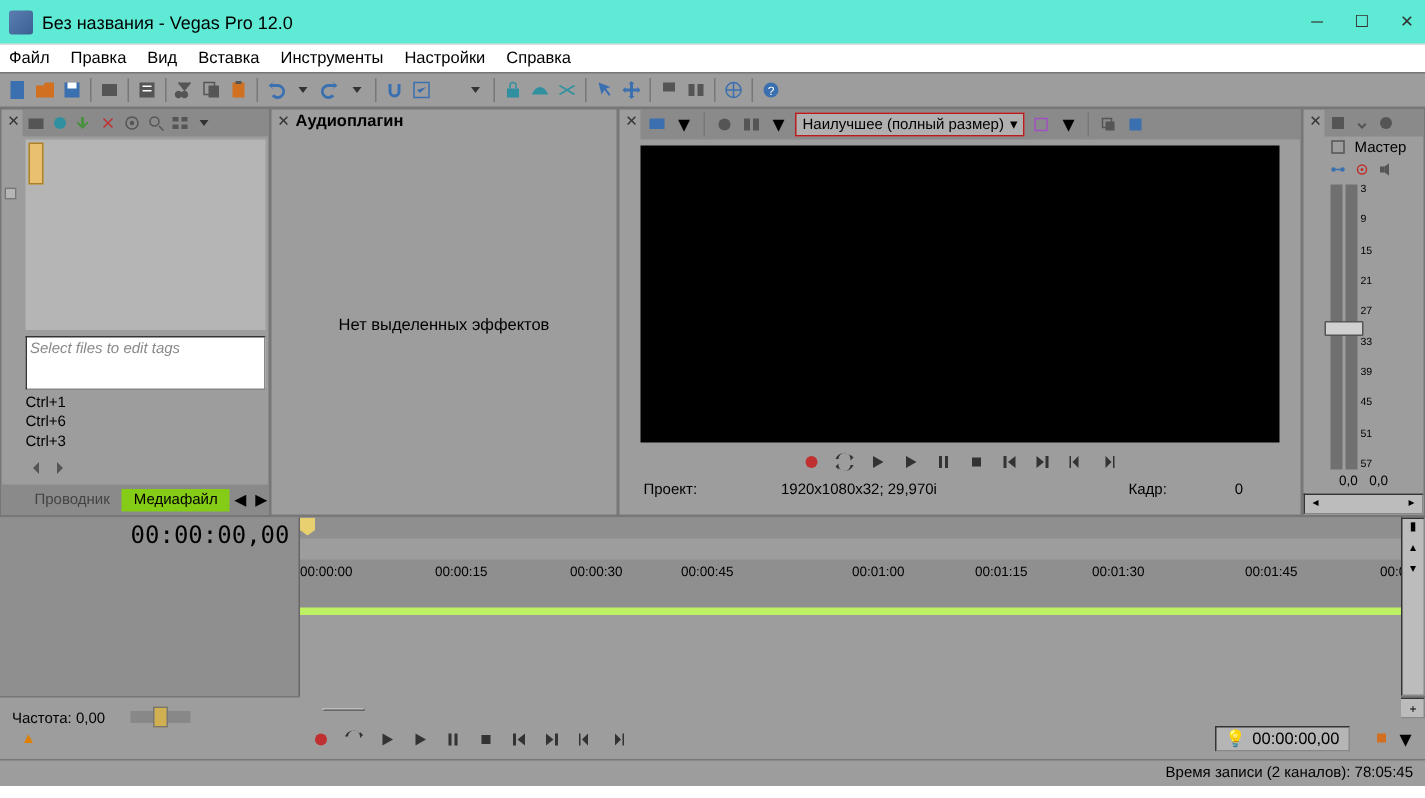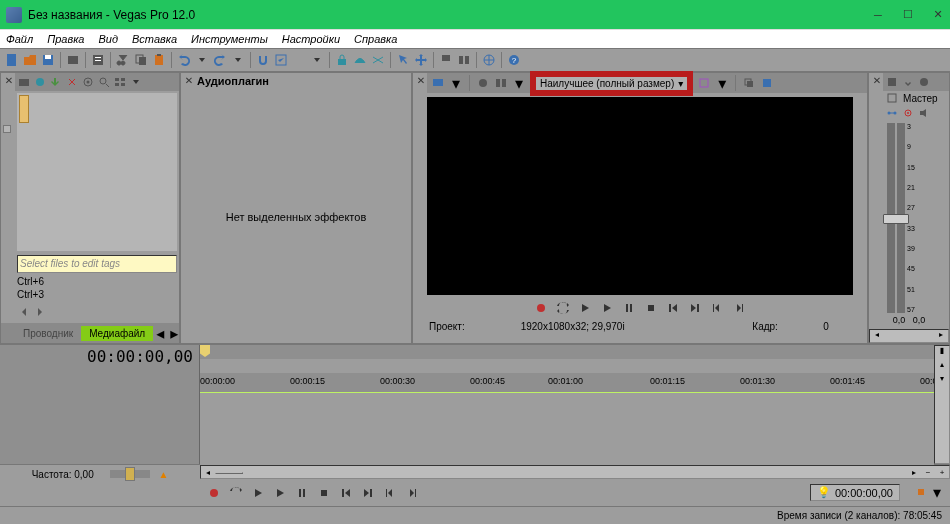--- a/index.html
+++ b/index.html
@@ -1,58 +1,58 @@
 <!DOCTYPE html>
 <html><head>
 <meta charset="utf-8">
 <style>
 * { margin: 0; padding: 0; box-sizing: border-box; font-family: "Segoe UI", Tahoma, sans-serif; }
 body { width: 950px; height: 532px; background: #fff; overflow: hidden; position: relative; }
 
-.titlebar { height: 30px; background: #22c55e; display: flex; align-items: center; padding: 0 6px; border-bottom: 1px solid #ddd; }
+.titlebar { height: 30px; background: #5eead4; display: flex; align-items: center; padding: 0 6px; border-bottom: 1px solid #ddd; }
 .titlebar .app-icon { width: 16px; height: 16px; background: linear-gradient(135deg,#5a7fb0,#3a5f90); border-radius: 2px; margin-right: 6px; }
 .titlebar .title { font-size: 12px; color: #000; flex: 1; }
 .win-controls { display: flex; gap: 18px; }
 .win-btn { width: 12px; height: 12px; display: inline-flex; align-items: center; justify-content: center; font-size: 11px; color: #333; cursor: pointer; }
 
 .menubar { height: 18px; background: #fff; display: flex; align-items: center; padding: 0 6px; gap: 14px; }
-.menubar span { font-size: 11px; color: #000; cursor: pointer; font-style: italic; }
+.menubar span { font-size: 11px; color: #000; cursor: pointer; }
 
 .toolbar { height: 24px; background: #9d9d9d; display: flex; align-items: center; padding: 0 4px; gap: 2px; border-top: 1px solid #777; border-bottom: 1px solid #777; }
 .tb-btn { width: 16px; height: 16px; display: inline-flex; align-items: center; justify-content: center; cursor: pointer; }
 .tb-btn svg { width: 14px; height: 14px; }
 .tb-sep { width: 1px; height: 16px; background: #777; margin: 0 2px; }
 
 .workspace { display: flex; height: 272px; background: #9d9d9d; }
 
 .panel { background: #9d9d9d; border: 1px solid #777; position: relative; }
 .panel-x { position: absolute; top: 2px; left: 2px; width: 12px; height: 12px; font-size: 10px; color: #333; cursor: pointer; text-align:center; }
 
 .left-col { width: 180px; display: flex; flex-direction: column; }
 .media-toolbar { height: 18px; background: #8a8a8a; display: flex; align-items: center; padding: 0 2px; gap: 2px; margin-left: 14px; }
 .mini-btn { width: 14px; height: 14px; cursor: pointer; display:inline-flex; align-items:center; justify-content:center; }
 .mini-btn svg { width: 12px; height: 12px; }
 .media-body { flex: 1; background: #b5b5b5; margin: 2px 2px 2px 16px; position: relative; }
 .media-thumb { position:absolute; top:2px; left:2px; width:10px; height:28px; background:#e8c070; border:1px solid #aa8030; }
 .media-thumb2 { position:absolute; top:32px; left:-14px; width:8px; height:8px; background:#b5b5b5; border:1px solid #777; }
-.tags-input { margin: 2px 2px 2px 16px; height: 18px; background: #fef9c3; border: 1px inset #888; font-size: 10px; font-style: italic; color: #888; padding: 2px; }
+.tags-input { margin: 2px 2px 2px 16px; height: 36px; background: #ffffff; border: 1px inset #888; font-size: 10px; font-style: italic; color: #888; padding: 2px; }
 .shortcuts { margin: 0 2px 2px 16px; font-size: 10px; color: #000; line-height: 1.3; }
 .nav-row { margin: 2px 2px 2px 16px; height: 16px; display: flex; gap: 2px; }
 .tabs-row { height: 20px; display: flex; align-items: center; padding-left: 14px; background: #8a8a8a; }
 .tab { font-size: 10px; padding: 2px 8px; color: #444; cursor: pointer; }
 .tab.active { background: #84cc16; color: #000; }
 .tabs-nav { margin-left: auto; display:flex; }
 
 .plugin-panel { width: 232px; display:flex; flex-direction:column; }
 .plugin-header { height: 18px; margin-left: 14px; font-size: 11px; font-weight: bold; color: #000; padding: 2px; }
 .plugin-body { flex: 1; display: flex; align-items: center; justify-content: center; font-size: 11px; color: #000; }
 
 .preview-panel { flex: 1; display: flex; flex-direction: column; }
 .preview-toolbar { height: 20px; background: #8a8a8a; display: flex; align-items: center; padding: 0 4px; gap: 4px; margin-left: 14px; }
-.quality-combo { font-size: 10px; background: #b0b0b0; border: 6px solid #b91c1c; padding: 1px 4px; display: flex; align-items: center; gap: 4px; cursor: pointer; }
+.quality-combo { font-size: 10px; background: #b0b0b0; border: 1px solid #b91c1c; padding: 1px 4px; display: flex; align-items: center; gap: 4px; cursor: pointer; }
 .preview-video { flex: 1; background: #000; margin: 4px 14px 2px 14px; }
 .transport { height: 22px; display: flex; align-items: center; justify-content: center; gap: 6px; }
 .trans-btn { width: 16px; height: 16px; cursor: pointer; display:inline-flex; align-items:center; justify-content:center; }
 .trans-btn svg { width: 14px; height: 14px; }
 .preview-footer { height: 24px; font-size: 10px; color: #000; padding: 0 14px; }
 .preview-footer table { width: 100%; }
 .preview-footer td { padding-right: 8px; }
 .pf-val { color: #c09060; }
 
 .master-panel { width: 82px; display: flex; flex-direction: column; }
@@ -63,30 +63,30 @@
 .meter-bar { width: 8px; background: #707070; position: relative; }
 .meter-scale { position:absolute; left:20px; top:0; bottom:0; font-size:7px; color:#000; display:flex; flex-direction:column; justify-content:space-between; }
 .fader-knob { position:absolute; top:48%; left:-4px; width:26px; height:10px; background:#d0d0d0; border:1px solid #555; border-radius:1px; }
 .master-readout { text-align: center; font-size: 9px; color: #000; height: 14px; }
 .master-scroll { height: 14px; background: #bcbcbc; border:1px inset #888; display:flex; }
 
 .timeline-area { background: #9d9d9d; height: 120px; position:relative; border-top:1px solid #777; }
 .tl-left { position:absolute; left:0; top:0; bottom:0; width:200px; background: #8f8f8f; border-right:1px solid #666; }
 .tl-time { position:absolute; right:6px; top:2px; font-size:16px; color:#000; font-family: "Consolas", monospace; }
 .tl-right { position:absolute; left:200px; right:16px; top:0; bottom:0; }
-.ruler { height: 20px; background:#8f8f8f; border-bottom:1px solid #bef264; font-size:9px; color:#000; position:relative; margin-top:14px; }
+.ruler { height: 37px; background:#8f8f8f; border-bottom:5px solid #bef264; font-size:9px; color:#000; position:relative; margin-top:14px; }
 .ruler span { position:absolute; top:3px; }
 .marker-bar { height: 14px; background:#8f8f8f; position:relative; }
 .marker { position:absolute; top:0; left:0; width:10px; height:12px; background:#e8d070; clip-path: polygon(0 0,100% 0,100% 70%,50% 100%,0 70%); }
 .tracks-body { height: 72px; background:#9d9d9d; }
 .vert-scroll { position:absolute; right:0; top:0; bottom:0; width:16px; background:#bcbcbc; border:1px inset #888; }
 .vs-btn { height:14px; font-size:8px; text-align:center; cursor:pointer; }
 
 .bottom-bar { background:#9d9d9d; height:42px; display:flex; border-top:1px solid #777; }
-.bottom-left { width:200px; padding:4px 8px; font-size:10px; color:#000; display:flex; justify-content:center; gap:2px; }
+.bottom-left { width:200px; padding:4px 8px; font-size:10px; color:#000; display:flex; flex-direction:column; justify-content:center; gap:2px; }
 .rate-slider { width:40px; height:8px; background:#888; position:relative; display:inline-block; cursor:pointer; }
 .rate-thumb { position:absolute; left:50%; top:-3px; transform:translateX(-50%); width:10px; height:14px; background:#d0b050; border:1px solid #777; }
 .warning-icon { display:inline-block; color:#e08000; font-size:10px; margin-left:6px; }
 .bottom-right { flex:1; display:flex; flex-direction:column; }
 .hscroll { height:14px; background:#bcbcbc; border:1px inset #888; display:flex; align-items:center; }
 .hs-btn { width:14px; font-size:8px; text-align:center; cursor:pointer; }
 .hs-track { flex:1; position:relative; }
 .hs-thumb { position:absolute; left:0; width:28px; top:0; bottom:0; background:#9d9d9d; border:1px outset #bbb; }
 .trans-row { flex:1; display:flex; align-items:center; padding:0 6px; gap:6px; }
 .timecode-box { margin-left:auto; background:#b5b5b5; border:1px inset #888; font-size:11px; font-family:Consolas,monospace; padding:1px 6px; display:flex; align-items:center; gap:4px; }
@@ -321,20 +321,21 @@
             <path class="ic-dark" d="M3 4l3 4 3-4z"></path>
           </svg>
         </span>
     </div>
     <div class="media-body">
       <div class="media-thumb"></div>
       <div class="media-thumb2"></div>
     </div>
     <div class="tags-input">Select files to edit tags</div>
     <div class="shortcuts">
+      <div>Ctrl+1</div>
       <div>Ctrl+6</div>
       <div>Ctrl+3</div>
     </div>
     <div class="nav-row">
       <span class="mini-btn">
           <svg viewBox="0 0 12 12">
             <path class="ic-gray" d="M8 2L4 6l4 4z"></path>
           </svg>
         </span>
       <span class="mini-btn">
@@ -559,24 +560,24 @@
     <div class="tl-time">00:00:00,00</div>
   </div>
   <div class="tl-right">
     <div class="marker-bar">
       <div class="marker"></div>
     </div>
     <div class="ruler">
       <span style="left:0">00:00:00</span>
       <span style="left:90px">00:00:15</span>
       <span style="left:180px">00:00:30</span>
-      <span style="left:270px">00:00:45</span>
-      <span style="left:348px">00:01:00</span>
+      <span style="left:254px">00:00:45</span>
+      <span style="left:368px">00:01:00</span>
       <span style="left:450px">00:01:15</span>
-      <span style="left:540px">00:01:30</span>
+      <span style="left:528px">00:01:30</span>
       <span style="left:630px">00:01:45</span>
       <span style="left:720px">00:0</span>
     </div>
     <div class="tracks-body"></div>
   </div>
   <div class="vert-scroll">
     <div class="vs-btn">▮</div>
     <div style="flex:1"></div>
     <div class="vs-btn">▴</div>
     <div class="vs-btn">▾</div>

